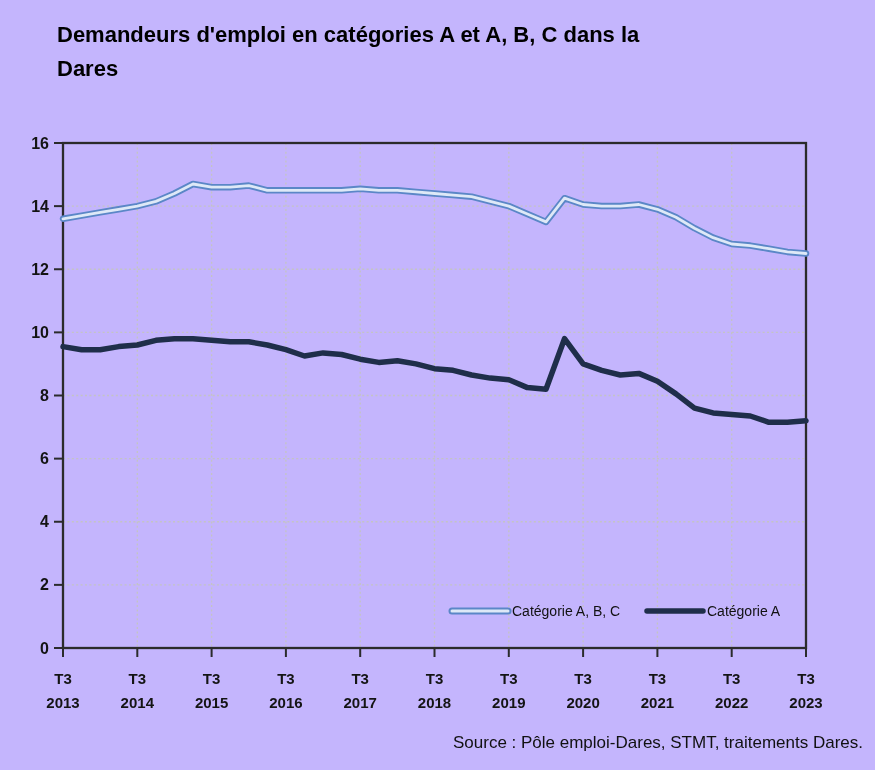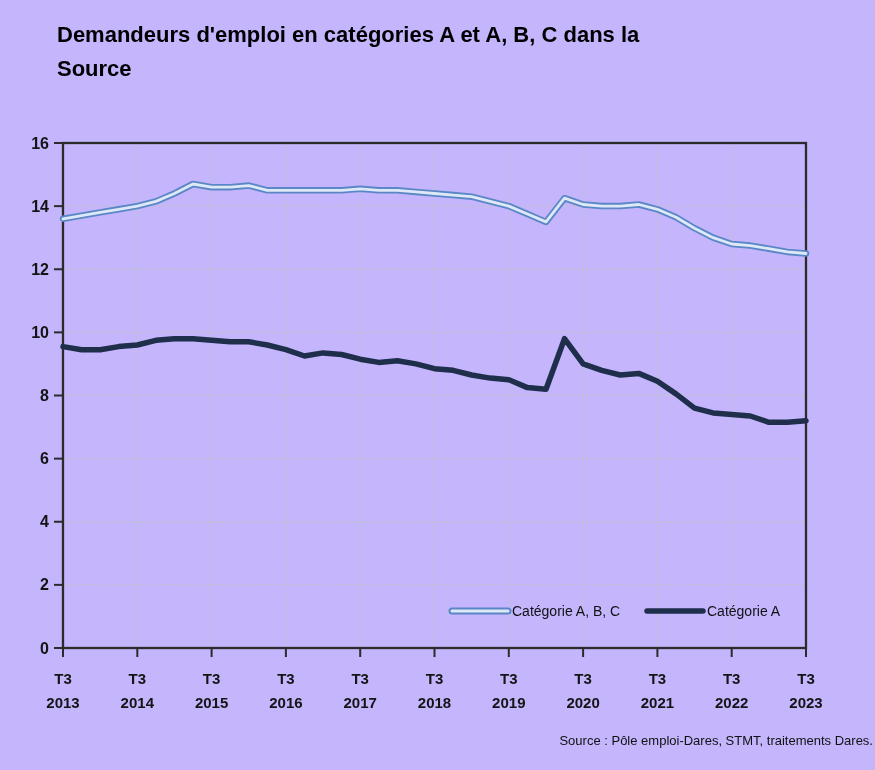--- a/index.html
+++ b/index.html
@@ -2,37 +2,37 @@
 <html><head>
 <meta charset="utf-8">
 <style>
   html,body{margin:0;padding:0;background:#ffffff;}
   #page{position:relative;width:875px;height:770px;background:#c4b5fd;overflow:hidden;
         font-family:"Liberation Sans",sans-serif;}
   .title{position:absolute;left:57px;top:18px;width:760px;
          font-size:22px;line-height:34px;font-weight:bold;color:#000;}
   .subtitle{position:absolute;left:57px;top:92px;width:800px;
             font-size:15.5px;color:#1a1a1a;}
-  .source{position:absolute;right:2px;top:733px;font-size:13px;color:#111;}
+  .source{position:absolute;right:12px;top:733px;font-size:17px;color:#111;}
   svg{position:absolute;left:0;top:0;}
   svg text{font-family:"Liberation Sans",sans-serif;}
   .ytick-label{font-size:16px;font-weight:bold;fill:#141414;}
   .xtick-label{font-size:15px;font-weight:bold;fill:#141414;}
   .legend-label{font-size:14px;fill:#111;}
   .gridline{stroke:#c4c4c4;stroke-width:1.3;stroke-dasharray:2 2.4;fill:none;}
   .frame{fill:none;stroke:#2b2b2b;stroke-width:2.3;}
   .tick{stroke:#2b2b2b;stroke-width:2;}
   .series-path{fill:none;stroke-linejoin:round;stroke-linecap:round;}
 </style>
 </head>
 <body>
 
 <div id="page">
   <div class="title"><span>Demandeurs d'emploi en catégories A et A, B, C dans la</span><br>
-    <span>Source</span>
+    <span>Dares</span>
   </div>
 
   <svg id="chart-svg" width="875" height="770" viewBox="0 0 875 770">
 
     <g id="gen-grid">
         <line x1="63" y1="584.875" x2="806" y2="584.875" class="gridline"></line>
         <line x1="63" y1="521.75" x2="806" y2="521.75" class="gridline"></line>
         <line x1="63" y1="458.625" x2="806" y2="458.625" class="gridline"></line>
         <line x1="63" y1="395.5" x2="806" y2="395.5" class="gridline"></line>
         <line x1="63" y1="332.375" x2="806" y2="332.375" class="gridline"></line>

